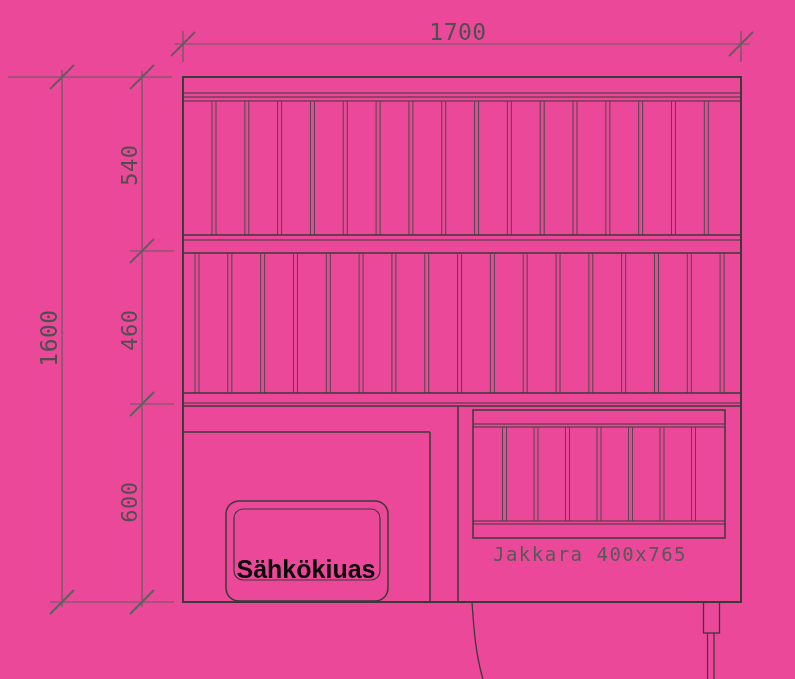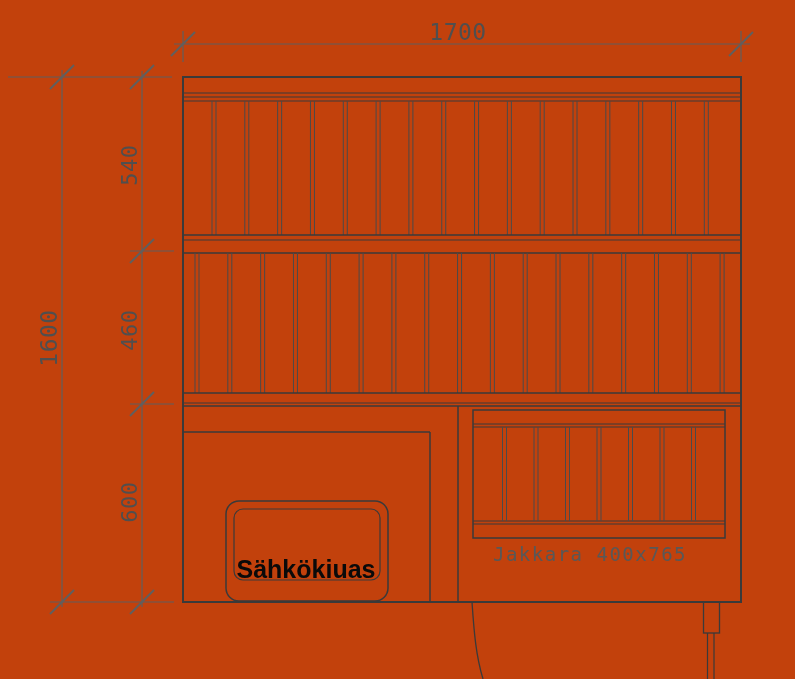--- a/index.html
+++ b/index.html
@@ -1,17 +1,17 @@
 <!DOCTYPE html>
 <html><head>
 <meta charset="utf-8">
 <style>
   html,body{margin:0;padding:0;background:#ffffff;}
   body{width:795px;height:679px;overflow:hidden;}
-  #stage{width:795px;height:679px;background:#c2410c;}
+  #stage{width:795px;height:679px;background:#ec4899;}
   svg{display:block;}
   .dim-text{
     font-family:"DejaVu Sans Mono",monospace;
     font-size:23px;
     fill:#4f4f4f;
     letter-spacing:0.5px;
   }
   .dim-text-small{
     font-family:"DejaVu Sans Mono",monospace;
     font-size:22px;

